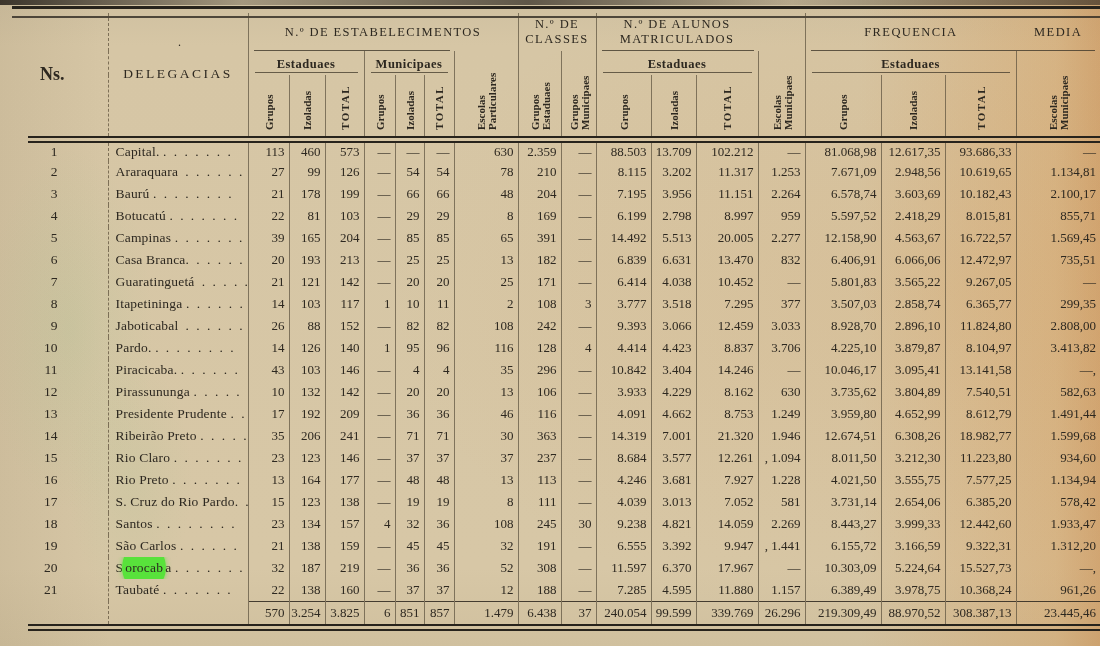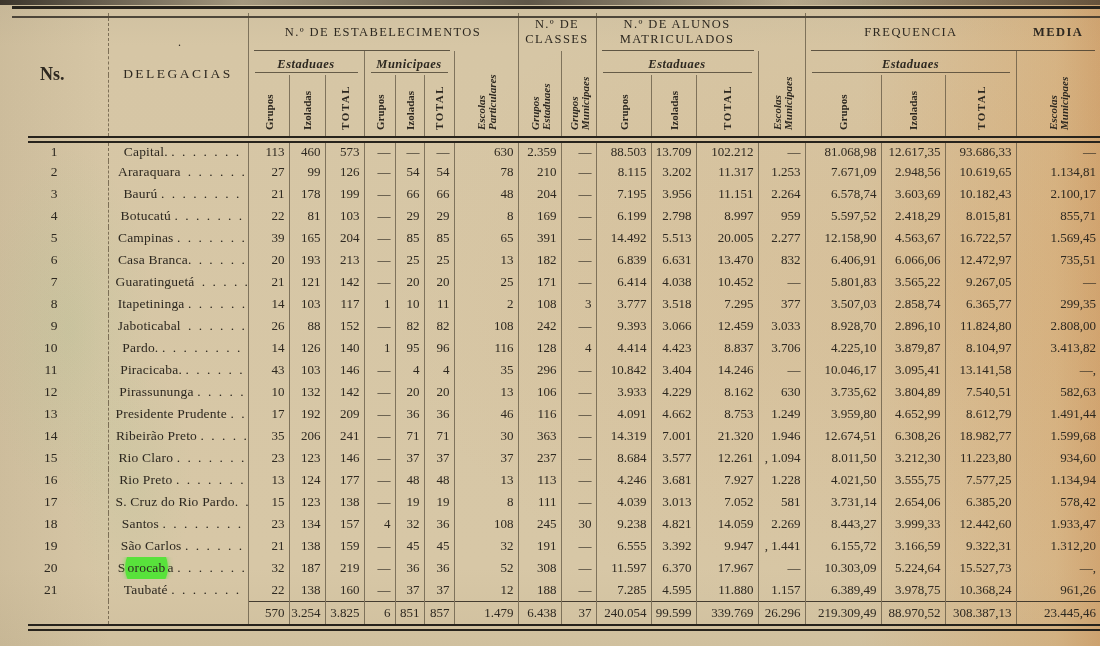--- a/index.html
+++ b/index.html
@@ -24,48 +24,48 @@
   .page-edge{position:absolute;top:0;left:0;right:0;height:5px;
     background:linear-gradient(90deg,rgba(35,30,25,.85),rgba(35,30,25,.25) 22%,rgba(35,30,25,.65) 48%,rgba(35,30,25,.15) 72%,rgba(35,30,25,.6) 100%);}
   .top-rule{position:absolute;top:6px;left:12px;right:0;height:7px;
     border-top:3px solid var(--heavy);border-bottom:2px solid rgba(45,40,32,.8);}
 
   table{position:absolute;left:28px;top:13px;width:1072px;border-collapse:collapse;table-layout:fixed;}
   th,td{padding:0;font-weight:normal;vertical-align:middle;}
 
   
   thead th{color:var(--ink);}
-  tr.h1{height:38px;} tr.h2{height:24px;font-style:italic;} tr.h3{height:64px;}
+  tr.h1{height:38px;} tr.h2{height:24px;} tr.h3{height:64px;}
   .ns-h{text-align:left;padding-left:12px;font-weight:bold;font-size:18px;border-right:1px dashed var(--lnd);}
   .del-h{text-align:center;font-size:13.5px;letter-spacing:2.5px;border-right:1px solid var(--ln);position:relative;}
   .del-dot{position:absolute;top:22px;left:50%;font-size:12px;}
   .grp{border-left:1px solid var(--ln);position:relative;vertical-align:middle;}
   .gtitle{font-size:12.5px;letter-spacing:1.4px;text-align:center;line-height:1.2;}
   .grule{position:absolute;bottom:0;left:5px;border-bottom:1.5px solid rgba(64,56,42,.8);}
   .freq-title{display:flex;font-size:12.5px;letter-spacing:1.4px;}
   .freq-title .fl{width:71.5%;text-align:center;}
-  .freq-title .fr{width:28.5%;text-align:center;font-weight:bold;}
+  .freq-title .fr{width:28.5%;text-align:center;}
   .sub{border-left:1px solid var(--ln);position:relative;text-align:center;vertical-align:middle;}
   .sub::after{content:"";position:absolute;left:6px;right:6px;bottom:2px;border-bottom:1px solid rgba(64,56,42,.75);}
   .subl{font-weight:bold;font-size:12.5px;letter-spacing:.5px;}
   th.rot{border-left:1px solid var(--ln);position:relative;}
   .vtext{position:absolute;bottom:6px;transform-origin:0 100%;transform:rotate(-90deg);
     white-space:nowrap;font-weight:bold;font-size:11px;line-height:11px;text-align:left;}
   .v1{left:calc(50% + 6px);}
   .v2{left:calc(50% + 12px);}
   .vtext .l{display:block;}
   .tot-lbl{letter-spacing:1.5px;}
   tr.h3 th, th.span2, .ns-h, .del-h{border-bottom:7px double var(--heavy);}
 
   
   tbody tr{height:22px;}
   tbody td, tfoot td{font-size:13px;}
   td.num{text-align:right;padding-right:4px;border-left:1px solid var(--ln);white-space:nowrap;overflow:hidden;}
   td.ns{text-align:right;padding-right:50px;font-size:13.5px;}
-  td.name{border-left:1px dashed var(--lnd);text-align:center;padding-left:7px;white-space:pre;
+  td.name{border-left:1px dashed var(--lnd);text-align:left;padding-left:7px;white-space:pre;
     font-size:13.5px;letter-spacing:.2px;overflow:hidden;}
   .hl{background:#58e23b;border-radius:46%/62%;padding:14px 3px;margin:0 -1px;
     box-shadow:0 0 5px rgba(88,226,59,.75);}
 
   
   tfoot tr{height:26px;}
   tfoot td{border-bottom:7px double var(--heavy);}
   tfoot td.num{border-top:1.5px solid rgba(52,45,35,.9);}
 </style>
 </head>
@@ -513,21 +513,21 @@
         <td class="num">, 1.094</td>
         <td class="num">8.011,50</td>
         <td class="num">3.212,30</td>
         <td class="num">11.223,80</td>
         <td class="num">934,60</td>
       </tr>
       <tr>
         <td class="ns">16</td>
         <td class="name">Rio Preto .  .  .  .  .  .  .</td>
         <td class="num">13</td>
-        <td class="num">124</td>
+        <td class="num">164</td>
         <td class="num">177</td>
         <td class="num">—</td>
         <td class="num">48</td>
         <td class="num">48</td>
         <td class="num">13</td>
         <td class="num">113</td>
         <td class="num">—</td>
         <td class="num">4.246</td>
         <td class="num">3.681</td>
         <td class="num">7.927</td>

